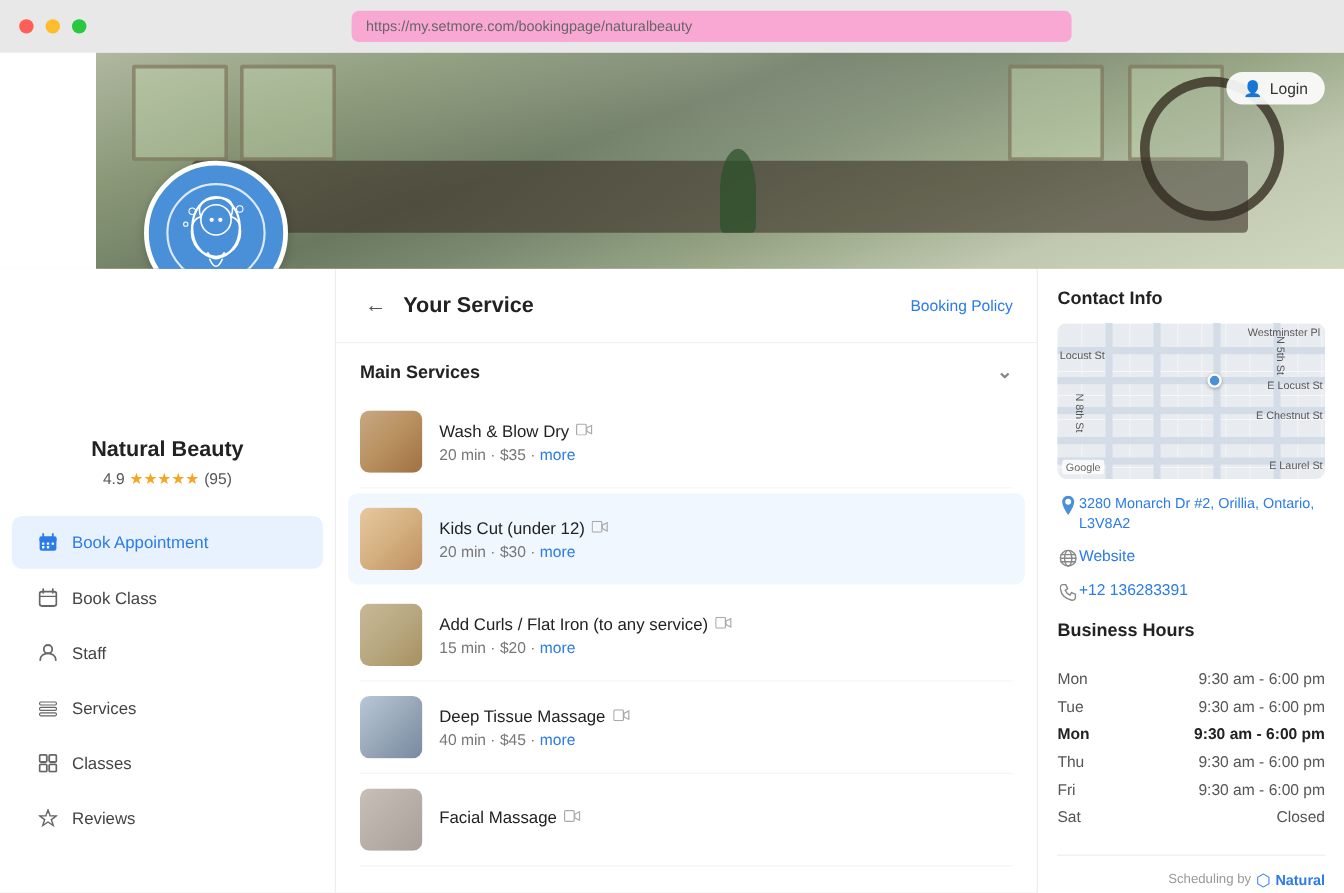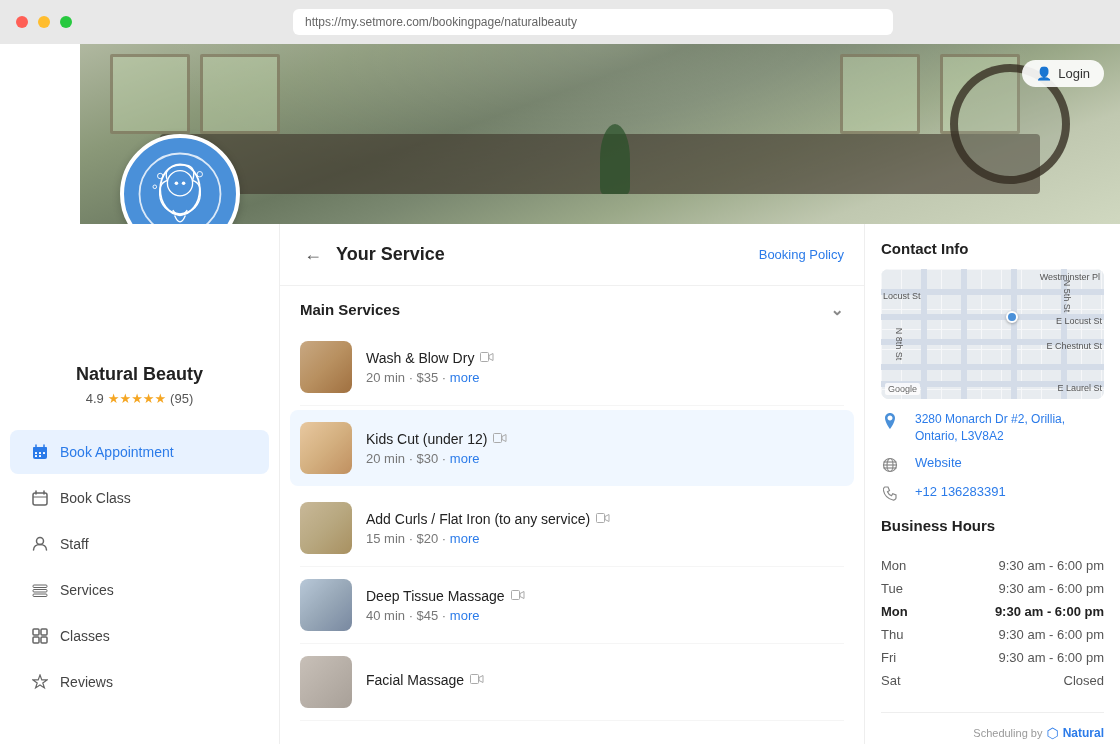--- a/index.html
+++ b/index.html
@@ -17,21 +17,21 @@
     .browser-dot {
       width: 12px; height: 12px; border-radius: 50%;
     }
     .browser-dot.red { background: #ff5f56; }
     .browser-dot.yellow { background: #ffbd2e; }
     .browser-dot.green { background: #27c93f; }
     .browser-address {
       flex: 1;
       max-width: 600px;
       margin: 0 auto;
-      background: #ffffff;
+      background: #f9a8d4;
       border-radius: 6px;
       height: 26px;
       display: flex;
       align-items: center;
       padding: 0 12px;
       font-size: 12px;
       color: #666;
     }
 
     .login-btn {
@@ -334,21 +334,21 @@
       font-size: 9px;
       color: #666;
       background: rgba(255,255,255,0.8);
       padding: 1px 3px;
       border-radius: 2px;
     }
 
     .contact-item {
       display: flex;
       align-items: flex-start;
-      gap: 16px;
+      gap: 0;
       margin-bottom: 10px;
       font-size: 13px;
     }
 
     .contact-icon {
       width: 18px;
       height: 18px;
       flex-shrink: 0;
       display: flex;
       align-items: center;

